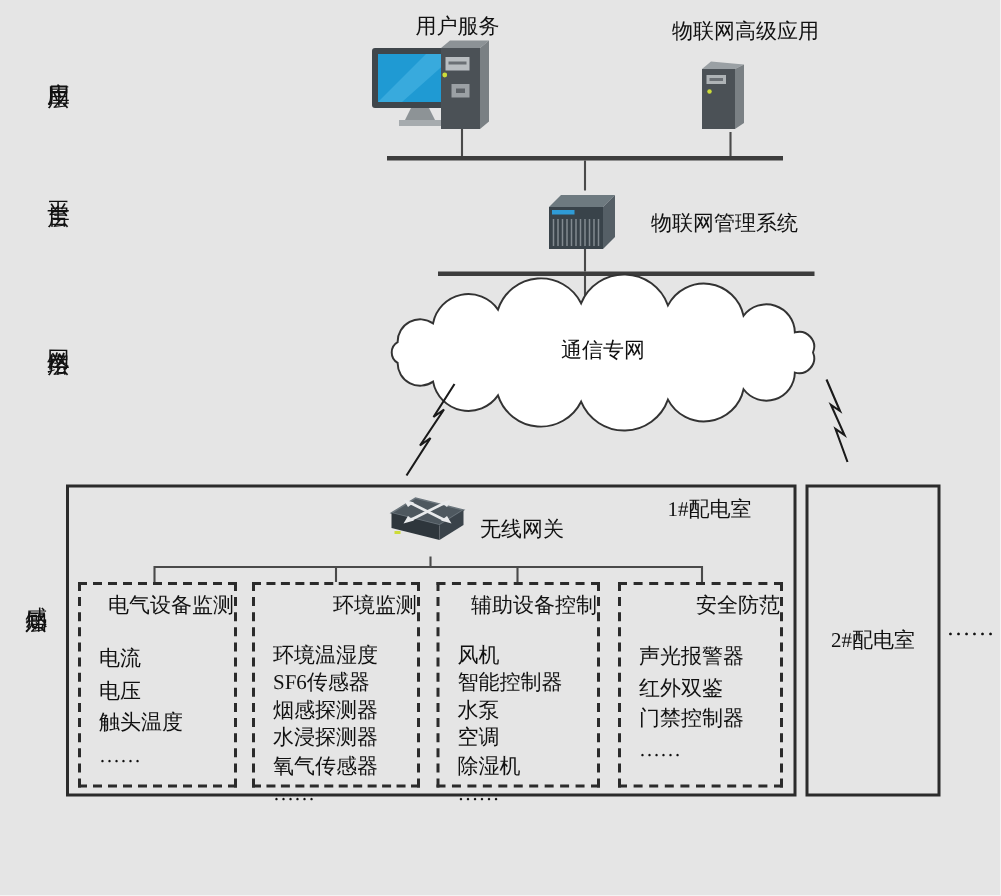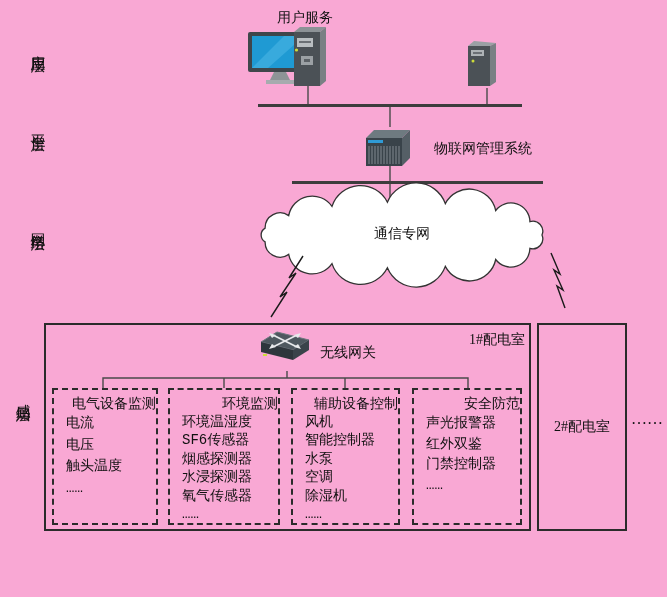--- a/index.html
+++ b/index.html
@@ -1,30 +1,30 @@
 <!DOCTYPE html>
 <html><head>
 <meta charset="utf-8">
 <style>
   html,body{margin:0;padding:0;background:#fff;}
-  .canvas{position:relative;width:667px;height:597px;background:#f9a8d4;overflow:hidden;
+  .canvas{position:relative;width:667px;height:597px;background:#e5e5e5;overflow:hidden;
           font-family:"Liberation Serif","DejaVu Serif",serif;color:#111;}
   .abs{position:absolute;}
   svg.overlay{position:absolute;left:0;top:0;width:667px;height:597px;overflow:visible;pointer-events:none;}
   .thin{stroke:#4a4a4a;stroke-width:1.4;fill:none;}
   .bus{stroke:#3d3d3d;stroke-width:3;fill:none;}
   .bolt{stroke:#1a1a1a;stroke-width:1.4;fill:none;stroke-linejoin:miter;}
   .cloudpath{fill:#fff;stroke:#333;stroke-width:1.3;}
   .vlabel{writing-mode:vertical-rl;text-orientation:upright;font-size:15px;letter-spacing:2px;white-space:nowrap;}
   .lbl{font-size:14px;white-space:nowrap;}
   .ctr{text-align:center;}
   .bigbox{border:2px solid #2b2b2b;box-sizing:border-box;}
   .group{border:2px dashed #2b2b2b;box-sizing:border-box;}
   .gtitle{text-align:right;font-size:14px;margin-top:5px;white-space:nowrap;}
-  .gitems{font-family:Liberation Mono, monospace;}
+  .gitems{margin-top:16px;}
   .gitem{font-size:14px;padding-left:12px;white-space:nowrap;}
   .g1 .gitem{line-height:21.5px;}
   .g2 .gitem,.g3 .gitem{line-height:18.4px;}
   .g4 .gitem{line-height:20.5px;}
   .room2{display:flex;align-items:center;justify-content:center;font-size:14px;text-align:center;}
   .caption{width:667px;text-align:center;font-size:19px;font-weight:bold;}
   .caption .gap{display:inline-block;width:18px;}
 </style>
 </head>
 <body>
@@ -49,20 +49,21 @@
     <line class="thin" x1="224" y1="378" x2="224" y2="388"></line>
     <line class="thin" x1="345" y1="378" x2="345" y2="388"></line>
   </svg>
 
   <div class="abs vlabel" style="left:28px;top:43px">应用层</div>
   <div class="abs vlabel" style="left:28px;top:122px">平台层</div>
   <div class="abs vlabel" style="left:28px;top:221px">网络层</div>
   <div class="abs vlabel" style="left:13px;top:392px">感知层</div>
 
   <div class="abs lbl ctr" style="left:253px;top:9px;width:104px">用户服务</div>
+  <div class="abs lbl ctr" style="left:436px;top:12px;width:122px">物联网高级应用</div>
 
   <svg class="abs" style="left:248px;top:26px" width="92" height="62" viewBox="0 0 92 62">
     <rect x="0" y="6" width="64" height="40" rx="2" fill="#3f464b"></rect>
     <rect x="4" y="10" width="56" height="32" fill="#1f9ad3"></rect>
     <polygon points="4,42 36,10 56,10 20,42" fill="#4db8e6" opacity="0.55"></polygon>
     <polygon points="26,46 38,46 42,54 22,54" fill="#8d9396"></polygon>
     <rect x="18" y="54" width="32" height="4" fill="#a6abae"></rect>
     <polygon points="46,6 52,1 78,1 72,6" fill="#8c9296"></polygon>
     <polygon points="72,6 78,1 78,55 72,60" fill="#7a8084"></polygon>
     <rect x="46" y="6" width="26" height="54" fill="#4b5156"></rect>
@@ -99,21 +100,21 @@
       <line x1="31" y1="20" x2="31" y2="38"></line>
         <line x1="34" y1="20" x2="34" y2="38"></line>
       <line x1="37" y1="20" x2="37" y2="38"></line>
     </g>
   </svg>
   <div class="abs lbl" style="left:434px;top:140px">物联网管理系统</div>
 
   <div class="abs lbl ctr" style="left:340px;top:225px;width:124px">通信专网</div>
 
   <div class="abs bigbox" style="left:44px;top:323px;width:487px;height:208px"></div>
-  <div class="abs lbl" style="left:445px;top:331px;width:80px;text-align:right">1#配电室</div>
+  <div class="abs lbl" style="left:445px;top:331px;width:80px;">1#配电室</div>
 
   <svg class="abs" style="left:253px;top:330px" width="62" height="42" viewBox="0 0 62 42">
     <polygon points="8,12 24,2 56,10 40,20" fill="#4e585f" stroke="#6c767d" stroke-width="1"></polygon>
     <polygon points="8,12 40,20 40,30 8,22" fill="#2e363c"></polygon>
     <polygon points="40,20 56,10 56,20 40,30" fill="#3a434a"></polygon>
     <g>
       <line x1="21" y1="5.5" x2="43" y2="16.5" stroke="#e8eaec" stroke-width="1.8"></line>
       <line x1="43" y1="5.5" x2="21" y2="16.5" stroke="#e8eaec" stroke-width="1.8"></line>
       <polygon points="16,3 23,5 19,8" fill="#e8eaec"></polygon>
       <polygon points="48,19 41,17 45,14" fill="#e8eaec"></polygon>

